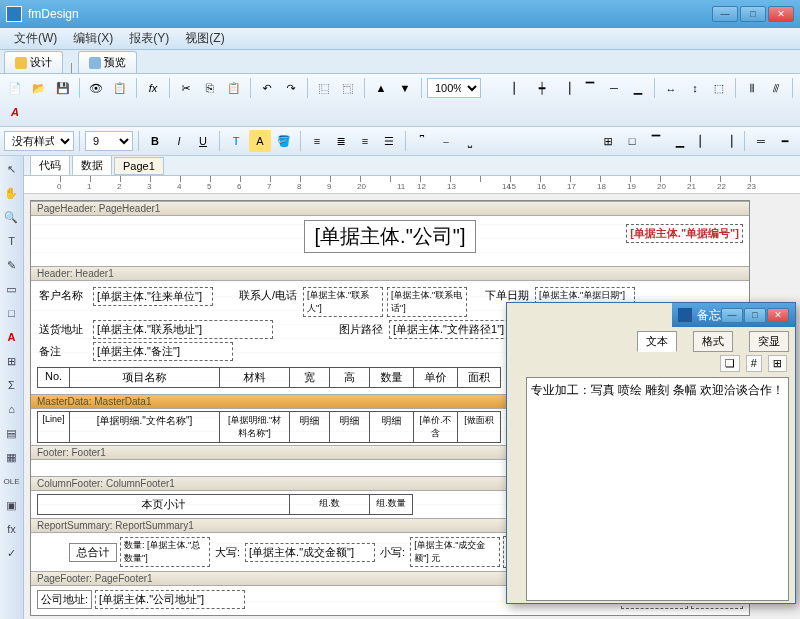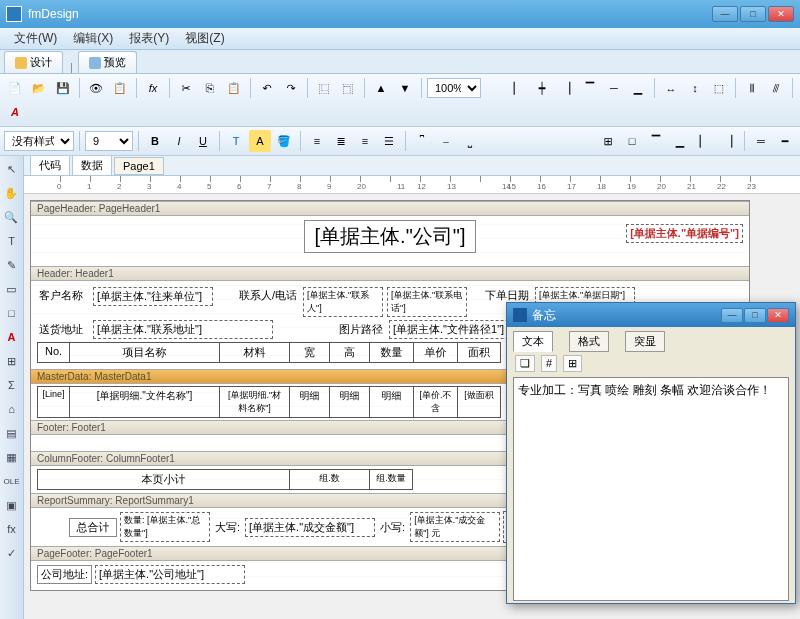--- a/index.html
+++ b/index.html
@@ -49,21 +49,21 @@
 .fld { display:inline-block; border:1px solid #888; padding:1px 3px; background:#fff; font-size:11px; vertical-align:middle; }
 .fld.db { border:1px dashed #666; }
 .lbl2 { display:inline-block; padding:1px 2px; font-size:11px; }
 .redtxt { color:#c03030; font-weight:bold; font-size:12px; }
 .title-fld { font-size: 20px; padding: 2px 10px; }
 .tbl { display:flex; }
 .tbl > div { border:1px solid #555; border-right:none; padding:2px 4px; text-align:center; font-size:11px; }
 .tbl > div:last-child { border-right:1px solid #555; }
 
 
-.dialog { position:absolute; left: 506px; top: 302px; width: 290px; height: 302px; background:#ece9d8; border:1px solid #3b6ea5; box-shadow: 3px 3px 10px rgba(0,0,0,.4); display:flex; flex-direction:column; }
+.dialog { position:absolute; left: 506px; top: 302px; width: 290px; height: 302px; background:#ece9d8; border:1px solid #3b6ea5; box-shadow: 3px 3px 10px rgba(0,0,0,.4); display:flex; flex-direction:column;align-items:flex-end; }
 .dlg-title { height: 24px; background: linear-gradient(#57a6e0,#2f7bc0); display:flex; align-items:center; padding:0 6px; color:#fff; font-size:12px; }
 .dlg-title .ico { width:14px;height:14px;background:#1a5a9c;margin-right:5px; }
 .dlg-title .winbtns { gap:1px; }
 .dlg-title .winbtn { width:22px; height:15px; }
 .dlg-tabs { display:flex; padding:4px 6px 0; gap:16px; }
 .dlg-tab { padding:2px 8px; border:1px solid #999; background:#f5f3eb; font-size:11px; }
 .dlg-tab.sel { background:#fff; border-bottom-color:#fff; }
 .dlg-tools { padding: 3px 8px; display:flex; gap:6px; font-size:11px; }
 .dlg-tools .tb { border:1px solid #bbb; padding:1px 4px; background:#fafafa; }
 .dlg-text { flex:1; margin:2px 6px; border:1px solid #888; background:#fff; padding:4px; font-size:12px; }
@@ -281,20 +281,24 @@
             <span class="fld db" style="width:80px;font-size:9px">[单据主体."联系电话"]</span>
             <span class="lbl2" style="margin-left:12px">下单日期</span>
             <span class="fld db" style="width:100px;font-size:9px">[单据主体."单据日期"]</span>
           </div>
           <div style="display:flex;gap:4px;align-items:center;margin-bottom:3px;">
             <span class="lbl2" style="width:52px">送货地址</span>
             <span class="fld db" style="width:180px">[单据主体."联系地址"]</span>
             <span class="lbl2" style="margin-left:60px">图片路径</span>
             <span class="fld db" style="width:140px">[单据主体."文件路径1"]</span>
           </div>
+          <div style="display:flex;gap:4px;align-items:center;margin-bottom:6px;">
+            <span class="lbl2" style="width:52px">备注</span>
+            <span class="fld db" style="width:140px">[单据主体."备注"]</span>
+          </div>
           <div class="tbl">
             <div style="width:32px">No.</div>
             <div style="width:150px">项目名称</div>
             <div style="width:70px">材料</div>
             <div style="width:40px">宽</div>
             <div style="width:40px">高</div>
             <div style="width:44px">数量</div>
             <div style="width:44px">单价</div>
             <div style="width:44px">面积</div>
           </div>

